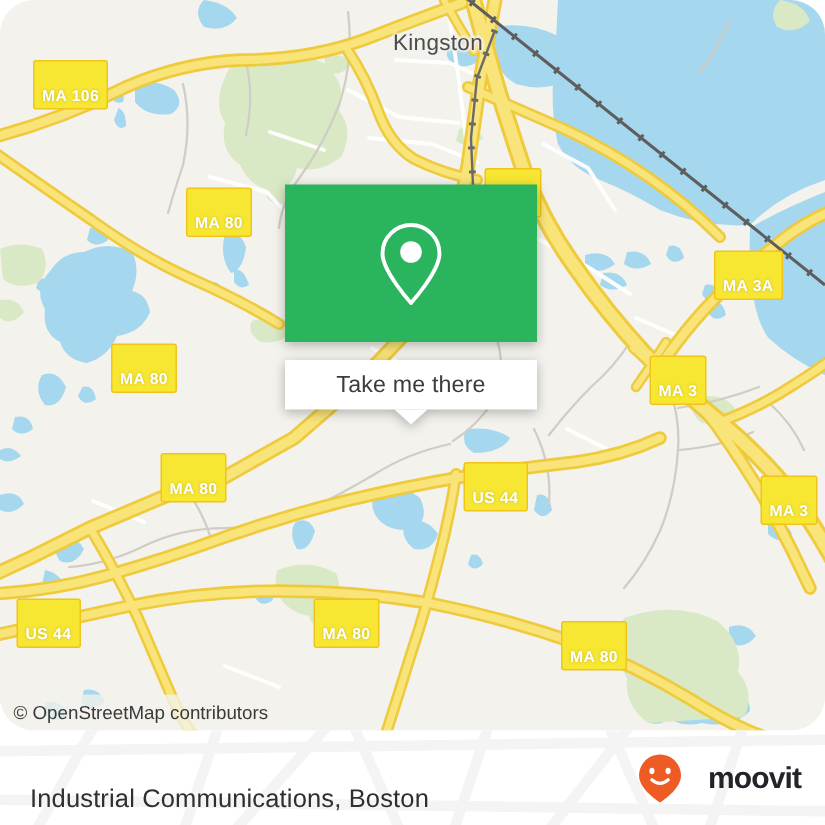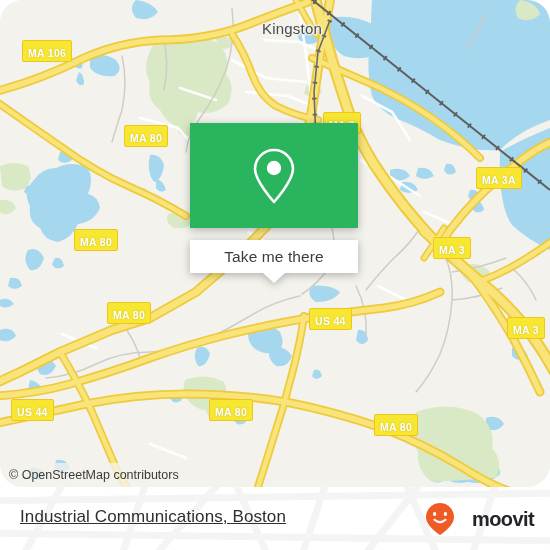--- a/index.html
+++ b/index.html
@@ -58,21 +58,21 @@
   .shield {
     position: absolute;
     background: #f7e733;
     border: 1.5px solid #f0c419;
     border-radius: 2px;
     color: #ffffff;
     font-family: "Liberation Sans", sans-serif;
     font-size: 10.5px;
     font-weight: bold;
     letter-spacing: 0.3px;
-    padding: 6px 5px 2px 5px;
+    padding: 17px 5px 2px 5px;
     line-height: 12px;
     white-space: nowrap;
     text-shadow: 0 0 2px rgba(120,100,0,0.35);
     box-sizing: border-box;
   }
 
   
   #attribution {
     position: absolute;
     left: 0;
@@ -142,27 +142,26 @@
     position: absolute;
     left: 0; top: -6px;
     width: 550px;
     height: 70px;
     opacity: 1;
     pointer-events: none;
   }
   #footer-title {
     position: absolute;
     left: 20px;
-    top: 20px;
+    top: 36px;
     font-family: "Liberation Sans", sans-serif;
     font-size: 17px;
     color: #2e2e33;
     letter-spacing: 0.1px;
     white-space: nowrap;
-    text-decoration: underline;
   }
   #brand {
     position: absolute;
     right: 16px;
     top: 16px;
     display: flex;
     align-items: center;
     height: 32px;
   }
   #brand-text {

